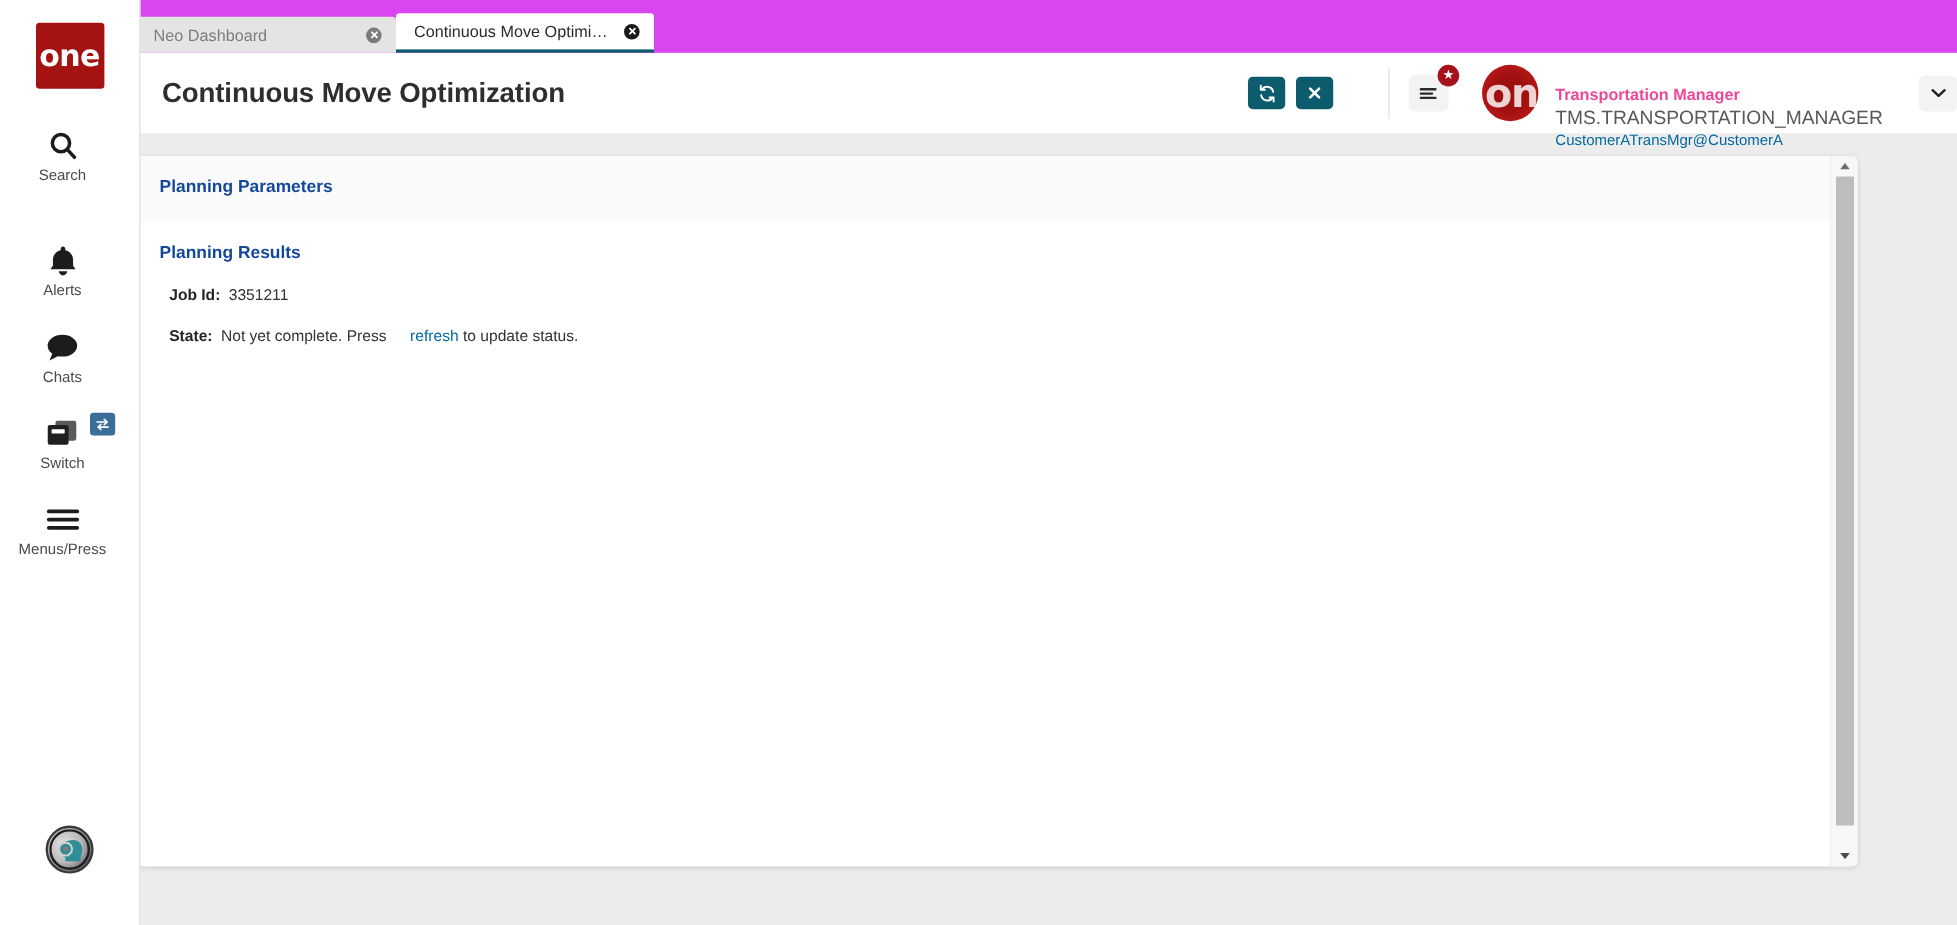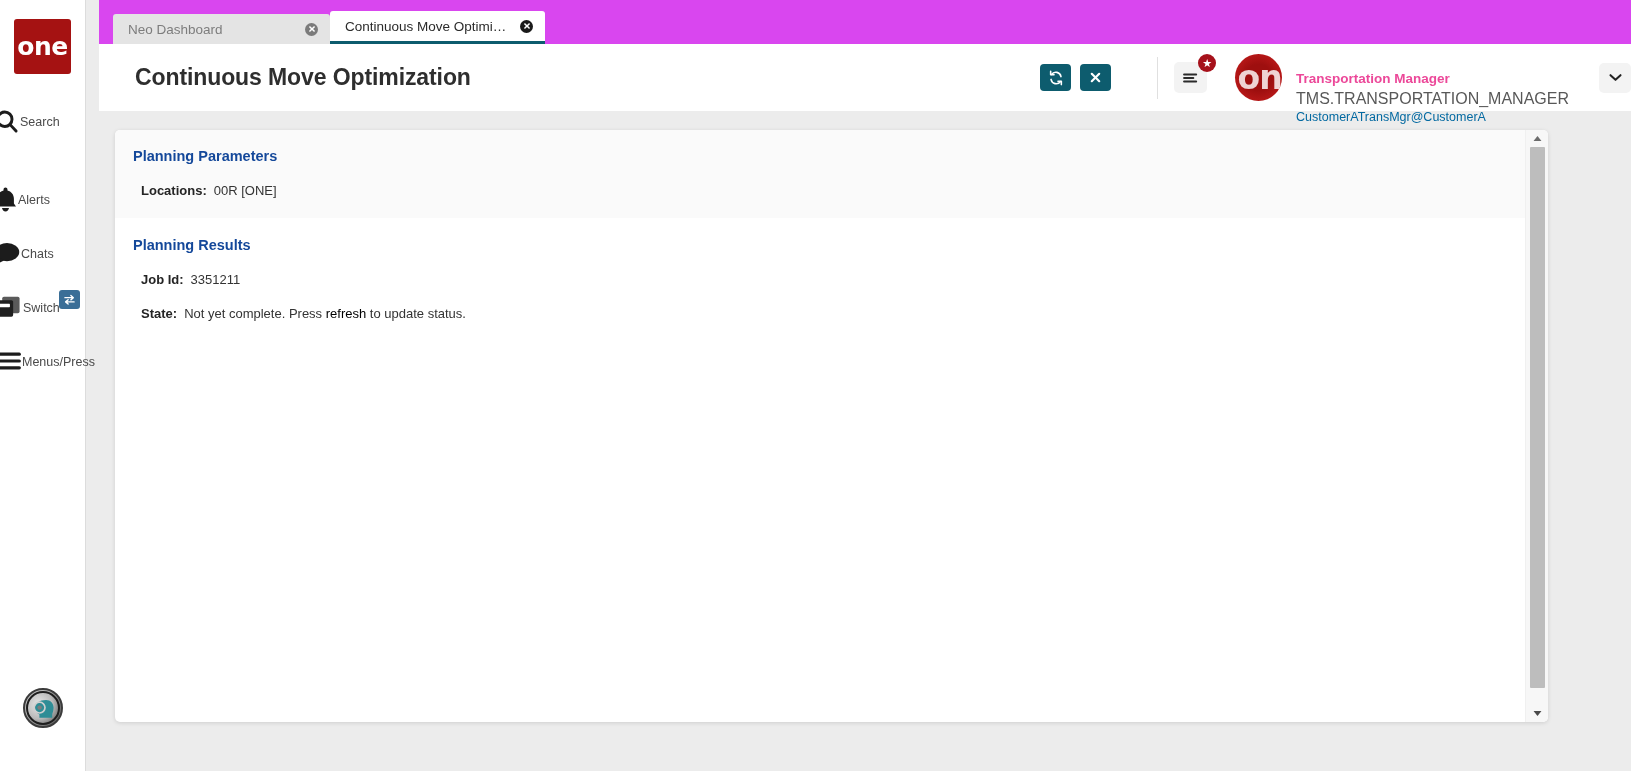--- a/index.html
+++ b/index.html
@@ -17,21 +17,21 @@
     position: relative;
     width: 1631px;
     height: 771px;
     background: #ececec;
   }
 
   
   .sidebar {
     position: absolute;
     left: 0; top: 0;
-    width: 86px;
+    width: 117px;
     height: 771px;
     background: #ffffff;
     border-right: 1px solid #dcdcdc;
     display: flex;
     flex-direction: column;
     align-items: center;
     z-index: 40;
   }
 
   .brand-logo {
@@ -51,21 +51,21 @@
     font-weight: 700;
     letter-spacing: -0.5px;
     line-height: 1;
     font-family: "DejaVu Sans", sans-serif;
   }
 
   .nav-item {
     width: 99px;
     padding: 8px 12px 4px 0;
     display: flex;
-    flex-direction: row;
+    flex-direction: column;
     align-items: center;
     cursor: pointer;
     position: relative;
     text-decoration: none;
   }
 
   .nav-icon {
     height: 30px;
     display: flex;
     align-items: center;
@@ -342,23 +342,24 @@
     font-weight: 700;
     color: #242424;
     margin-right: 7px;
   }
   .field-value { color: #333333; }
 
   .section-plain {
     padding-top: 19px;
   }
   .link-inline {
-    color: #000000;
+    color: #0369a1;
     text-decoration: none;
     cursor: pointer;
+    margin-left: 16px;
   }
 
   
   .scrollbar {
     position: absolute;
     right: 0;
     top: 0;
     width: 23px;
     height: 592px;
     background: #f7f7f7;
@@ -563,24 +564,20 @@
       </svg>
     </button>
   </header>
 
   <main class="content-card">
 
     <div class="card-inner">
 
       <section class="section-shaded">
         <div class="section-title">Planning Parameters</div>
-        <div class="field-row">
-          <span class="field-label">Locations:</span>
-          <span class="field-value">00R [ONE]</span>
-        </div>
       </section>
 
       <section class="section-plain">
         <div class="section-title">Planning Results</div>
 
         <div class="field-row">
           <span class="field-label">Job Id:</span>
           <span class="field-value">3351211</span>
         </div>
 

